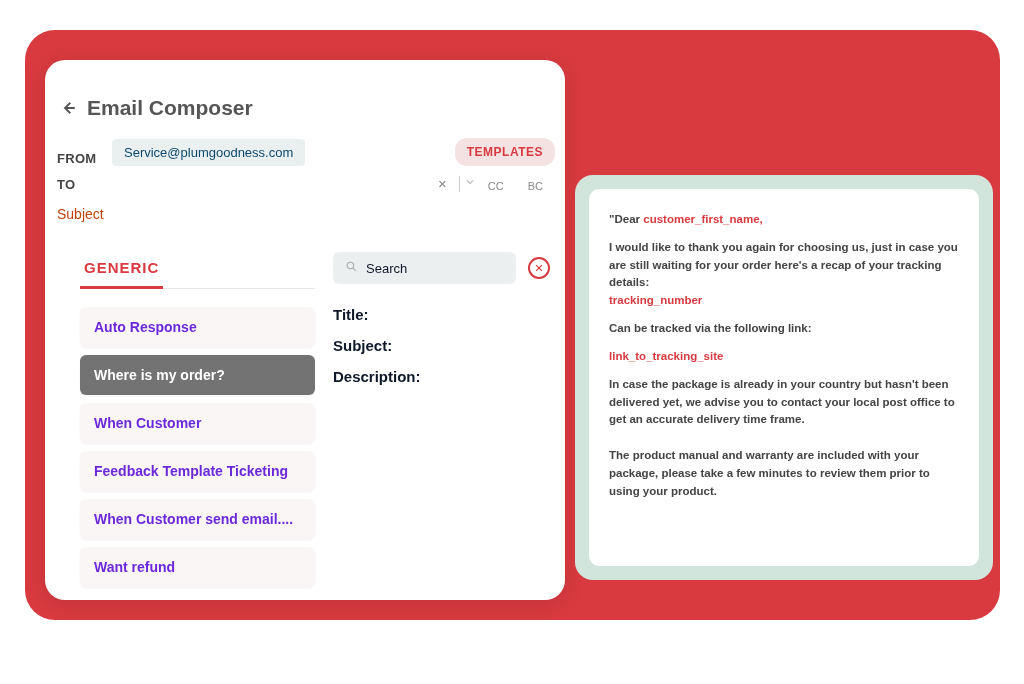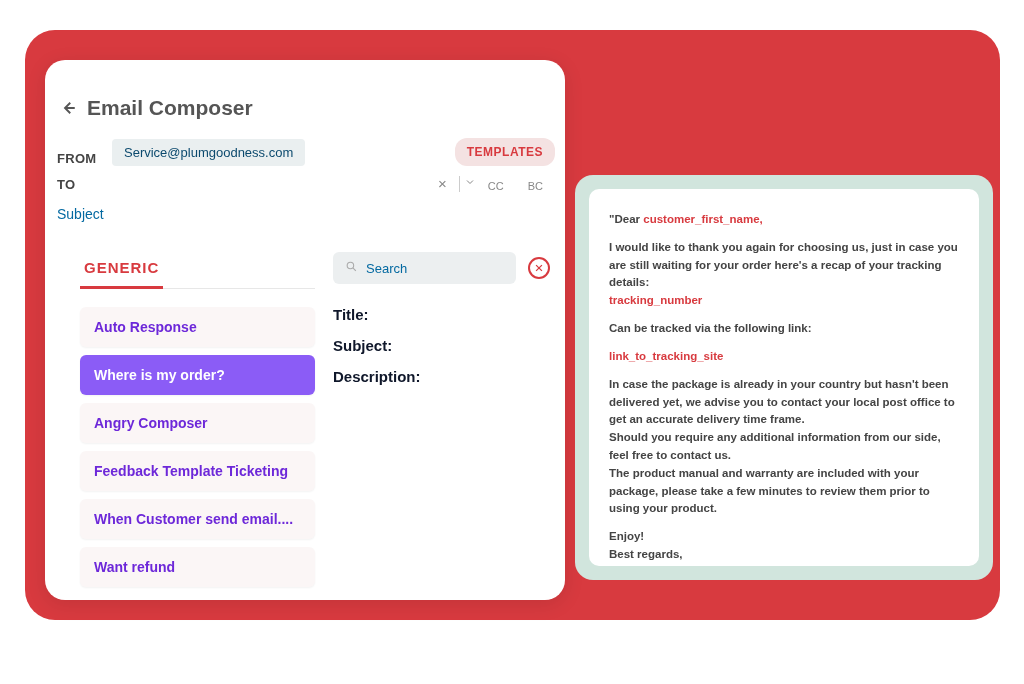--- a/index.html
+++ b/index.html
@@ -55,21 +55,21 @@
       background: #f4e2e2;
       color: #d83a3f;
       font-weight: 700;
       font-size: 12px;
       padding: 7px 12px;
       border-radius: 12px;
       letter-spacing: 0.5px;
     }
     .divider { border-left: 1px solid #ccc; height: 16px; margin: 0 4px; }
     .cc-bc { color: #888; font-size: 11px; padding: 0 12px; }
-    .subject-row { padding: 6px 2px; color: #0369a1; font-size: 14px; margin-bottom: 20px; }
+    .subject-row { padding: 6px 2px; color: #c2410c; font-size: 14px; margin-bottom: 20px; }
     .template-picker {
       display: flex;
       margin: 0 5px 0 25px;
       gap: 0;
     }
     .picker-left {
       width: 245px;
       padding-right: 10px;
     }
     .picker-tabs {
@@ -93,37 +93,37 @@
       padding: 12px 14px;
       font-size: 14px;
       color: #6d28d9;
       font-weight: 600;
       box-shadow: 0 1px 2px rgba(0,0,0,0.05);
       white-space: nowrap;
       overflow: hidden;
       text-overflow: ellipsis;
     }
     .template-item.active {
-      background: #8b5cf6;
+      background: #737373;
       color: #fff;
     }
     .picker-right {
       flex: 1;
       padding-left: 8px;
     }
     .picker-search-row { display: flex; align-items: center; gap: 12px; margin-bottom: 22px; padding-top: 4px; }
     .search-box {
       background: #eceff0;
       border-radius: 6px;
       padding: 8px 12px;
       display: flex;
       align-items: center;
       gap: 8px;
       flex: 1;
-      color: #0369a1;
+      color: #0f172a;
       font-size: 13px;
     }
     .search-icon svg { width: 13px; height: 13px; stroke: #aaa; fill: none; stroke-width: 2; }
     .close-circle {
       width: 22px;
       height: 22px;
       border: 2px solid #d83a3f;
       border-radius: 50%;
       display: flex;
       align-items: center;
@@ -202,21 +202,21 @@
 
   <div class="template-picker">
     <div class="picker-left">
       <div class="picker-tabs">
         <span class="picker-tab">GENERIC</span>
         <span class="picker-tabs-spacer"></span>
       </div>
       <div class="template-list">
         <div class="template-item">Auto Response</div>
         <div class="template-item active">Where is my order?</div>
-        <div class="template-item">Angry Composer</div>
+        <div class="template-item">When Customer</div>
         <div class="template-item">Feedback Template Ticketing</div>
         <div class="template-item">When Customer send email....</div>
         <div class="template-item">Want refund</div>
       </div>
     </div>
     <div class="picker-right">
       <div class="picker-search-row">
         <div class="search-box">
           <span class="search-icon">
             <svg viewBox="0 0 24 24">
@@ -247,22 +247,17 @@
     <div class="preview-para">
       <span>I would like to thank you again for choosing us, just in case you are still waiting for your order here's a recap of your tracking details:</span><br>
       <span class="var">tracking_number</span>
     </div>
     <div class="preview-para">Can be tracked via the following link:</div>
     <div class="preview-para">
       <span class="var">link_to_tracking_site</span>
     </div>
     <div class="preview-para">
       <span>In case the package is already in your country but hasn't been delivered yet, we advise you to contact your local post office to get an accurate delivery time frame.</span><br>
-      <span>Should you require any additional information from our side, feel free to contact us.</span><br>
+      <br>
       <span>The product manual and warranty are included with your package, please take a few minutes to review them prior to using your product.</span>
     </div>
-    <div class="preview-para">
-      <span>Enjoy!</span><br>
-      <span>Best regards,</span><br>
-      <span class="var">your_representative_name</span>
-    </div>
   </div>
 </div>
 
 </body></html>

